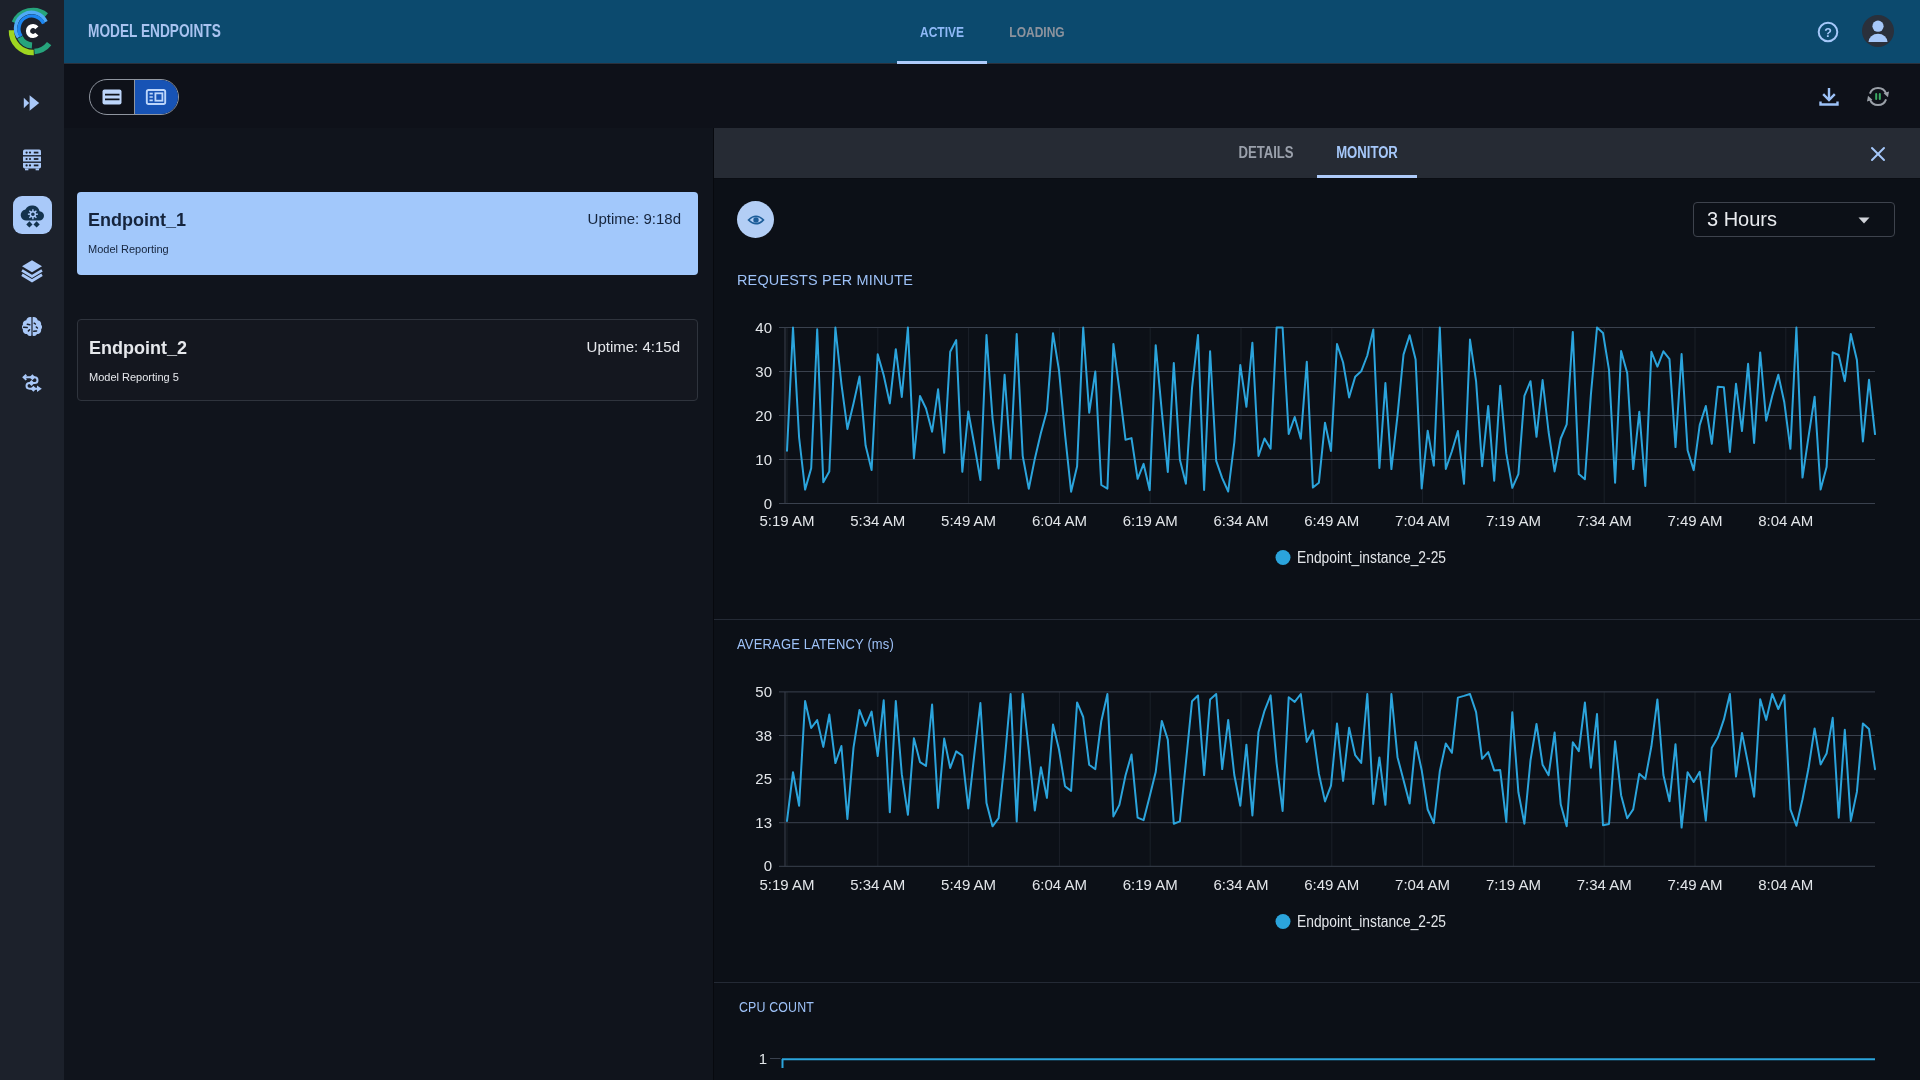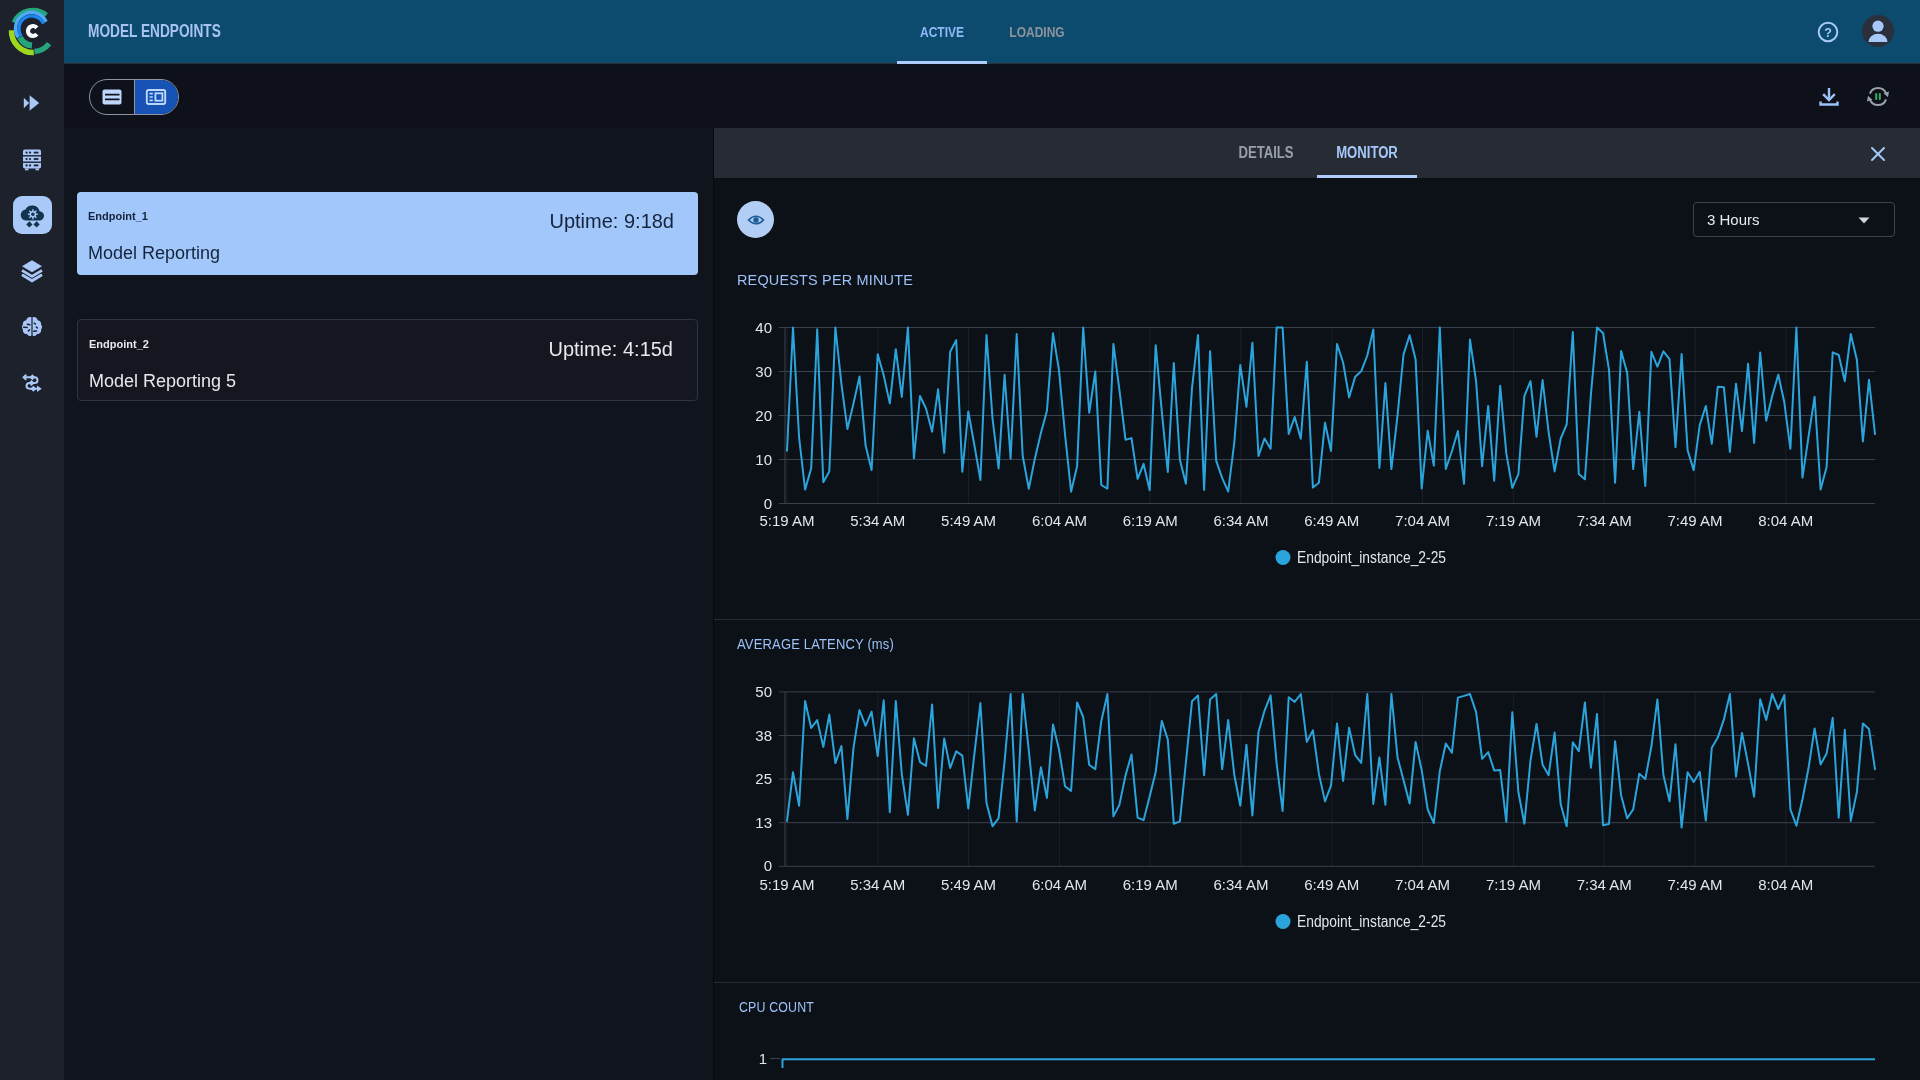--- a/index.html
+++ b/index.html
@@ -25,32 +25,32 @@
 #leftpanel { position:absolute; left:64px; top:128px; width:649px; height:952px; background:#10141c; }
 #rightpanel { position:absolute; left:714px; top:128px; width:1206px; height:952px; background:#0c1017; }
 .phead { position:absolute; left:0; top:0; width:100%; height:51px; background:#262b34; border-bottom:1px solid #0a0d13; }
 #lph-title { position:absolute; left:32px; top:0; height:50px; line-height:50px; font-size:14.5px;
   font-weight:700; letter-spacing:0; color:#e7ebf3; transform:scaleX(.88); transform-origin:left center; }
 #sortedby { position:absolute; left:472px; top:0; height:50px; line-height:50px; font-size:13.5px;
   font-weight:700; letter-spacing:0; color:#a3bce5; transform:scaleX(.82); transform-origin:left center; }
 .card { position:absolute; left:13px; width:621px; border-radius:4px; }
 #card1 { top:64px; height:83px; background:#a2c8fb; color:#15243c; }
 #card2 { top:162px; height:82px; background:#14171f; border:1px solid #2f343d; color:#e6e8ec;margin-top:29px; }
-.cttl { position:absolute; left:11px; top:18px; font-size:11px; font-weight:700; }
-.cup  { position:absolute; right:24px; top:18px; font-size:20px; }
-.csub { position:absolute; left:11px; top:51px; font-size:18px; }
+.cttl { position:absolute; left:11px; top:18px; font-size:18px; font-weight:700; }
+.cup  { position:absolute; right:17px; top:18px; font-size:15px; }
+.csub { position:absolute; left:11px; top:51px; font-size:11px; }
 .rtab { position:absolute; top:0; height:50px; line-height:50px; font-size:16px; font-weight:700;
   letter-spacing:0; text-align:center; width:110px; transform:scaleX(.82); }
 #tab-details { left:497px; color:#9aa0ab; }
 #tab-monitor { left:598px; color:#a6c8fa; }
 #rtabline { position:absolute; left:603px; top:47px; width:100px; height:3px; background:#aecbfa; }
 #eyebtn { position:absolute; left:23px; top:73px; width:37px; height:37px; border-radius:50%;
   background:#b3cef5; display:flex; align-items:center; justify-content:center; }
 #dropdown { position:absolute; left:979px; top:74px; width:202px; height:35px; border:1px solid #3e434d;
-  border-radius:4px; color:#e9ebef; font-size:15px; line-height:33px; padding-left:13px; }
+  border-radius:4px; color:#e9ebef; font-size:20px; line-height:33px; padding-left:13px; }
 #ddcaret { position:absolute; right:24px; top:14px; }
 .ctitle { font:400 15.5px "Liberation Sans",sans-serif; fill:#9dc1f7; letter-spacing:.2px; }
 .ytick { font:400 15px "Liberation Sans",sans-serif; fill:#e2e5e9; }
 .xtick { font:400 15px "Liberation Sans",sans-serif; fill:#e2e5e9; }
 .legend { font:400 16px "Liberation Sans",sans-serif; fill:#e2e5e9; }
 .hr { position:absolute; left:0; width:1206px; height:1px; background:#242a35; }
 #vdiv { position:absolute; left:713px; top:128px; width:1px; height:952px; background:#07090e; }
 </style></head>
 <body>
 <div id="topbar">

